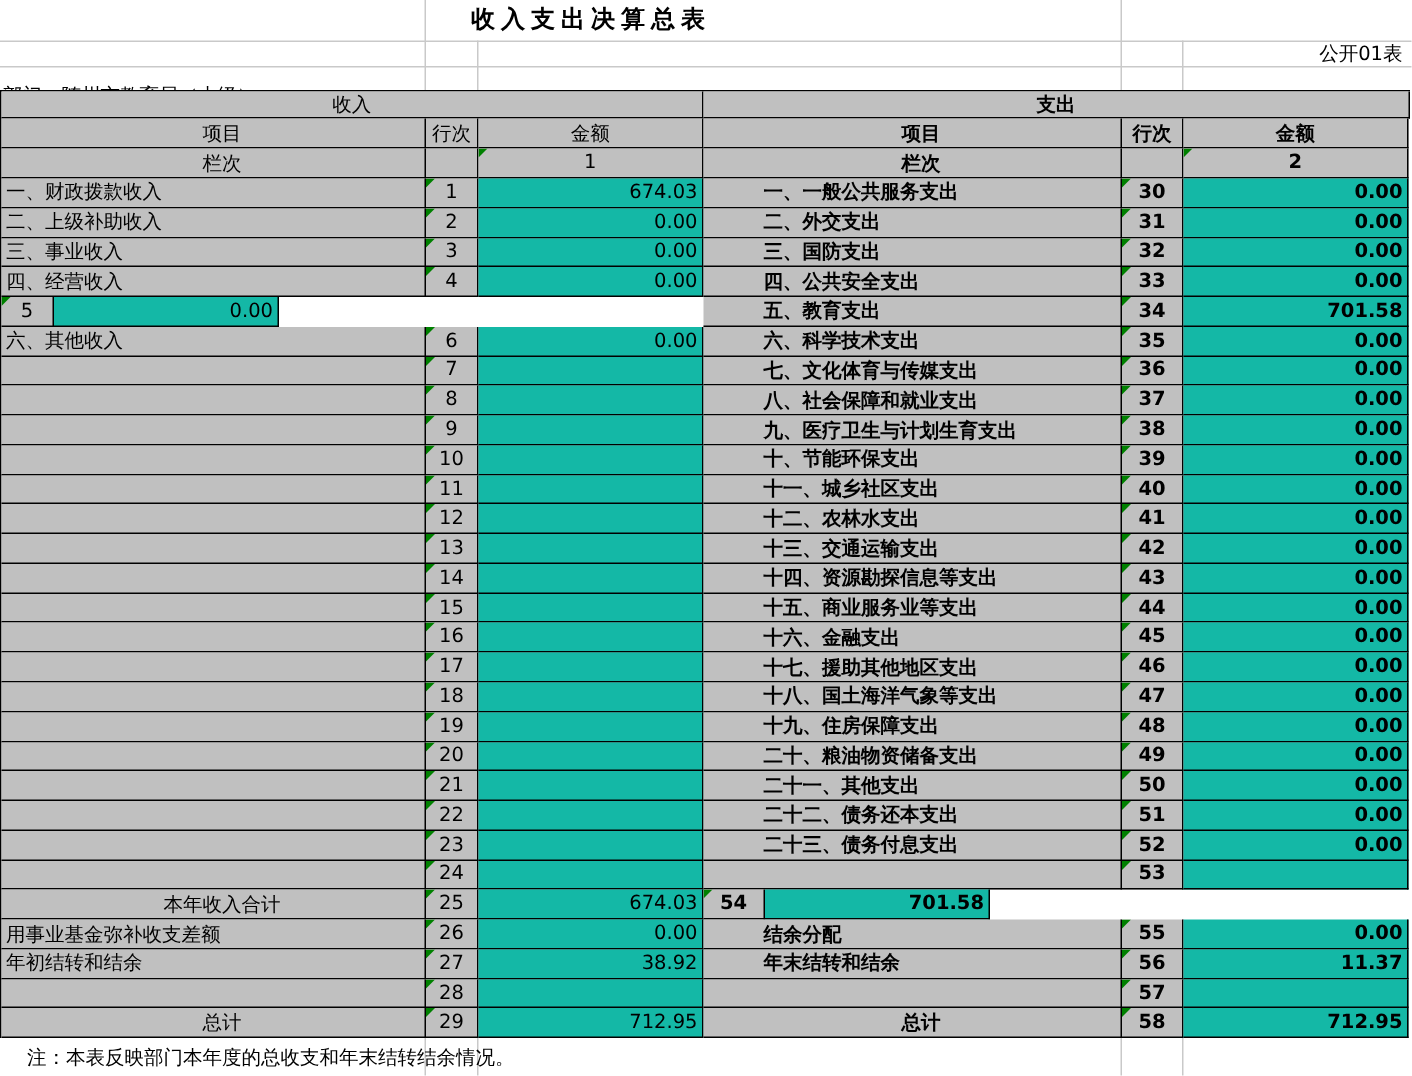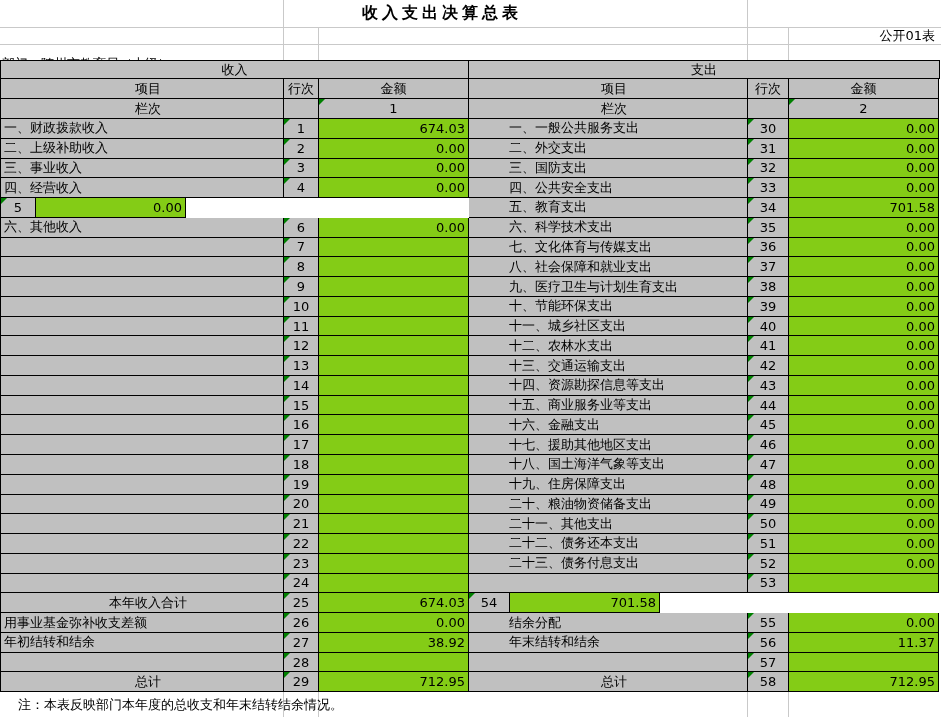--- a/index.html
+++ b/index.html
@@ -9,21 +9,21 @@
   }
   .sheet { position:relative; width:941px; height:717px; background:#fff; }
 
   
   .grid-h { position:absolute; left:0; width:941px; height:1px; background:#c9c9c9; }
   .grid-v { position:absolute; width:1px; background:#c9c9c9; }
 
   .title {
     position:absolute; left:0; top:0; width:788px; height:27px;
     display:flex; align-items:center; justify-content:center;
-    font-size:16px; font-weight:bold; letter-spacing:4px; white-space:nowrap;padding-left:48px;
+    font-size:16px; font-weight:bold; letter-spacing:4px; white-space:nowrap;
   }
   .sheet-label {
     position:absolute; left:0; top:27px; width:935px; height:17px;
     display:flex; align-items:center; justify-content:flex-end; font-size:13px;
   }
   .department {
     position:absolute; left:2px; top:44px; height:16px;
     display:flex; align-items:center; font-size:13px;margin-top:12px;
   }
   .unit-label {
@@ -31,21 +31,21 @@
     display:flex; align-items:center; justify-content:flex-end; font-size:13px;margin-top:19px;
   }
 
   .table {
     position:absolute; left:0; top:60px; width:939px; height:631px;
     display:flex; border-top:1px solid #000; border-left:1px solid #000;
     background:#fff;
   }
   .section { display:flex; flex-direction:column; }
   .section.left  { width:468px; }
-  .section.right { width:484px; }
+  .section.right { width:484px;font-weight:bold; }
 
   .cell {
     box-sizing:border-box; border-right:1px solid #000; border-bottom:1px solid #000;
     display:flex; align-items:center; white-space:nowrap; overflow:hidden;
     position:relative;
   }
   .bg-gray { background:#c0c0c0; }
   .sec-header { height:18px; justify-content:center; }
   .colhead, .colnum-row { display:flex; height:20px; }
   .rows { display:flex; flex-direction:column; height:573px; }
@@ -57,21 +57,21 @@
   .left  .c-amount { width:150px; }
   .right .c-label  { width:279px;padding-left:40px; }
   .right .c-line   { width:41px;  }
   .right .c-amount { width:150px; }
 
   .c-label { padding-left:3px; justify-content:flex-start; }
   .c-label.center { padding-left:12px; justify-content:center; }
   .c-line { justify-content:center; }
   .c-amount { justify-content:flex-end; padding-right:3px; }
   .c-amount.head, .c-amount.colnum { justify-content:center; padding-right:0; }
-  .c-amount.data { background:#84cc16;padding-left:36px; }
+  .c-amount.data { background:#14b8a6;padding-left:36px; }
 
   .tri {
     position:absolute; left:0; top:0; width:0; height:0;
     border-top:6px solid #008000; border-right:6px solid transparent;
   }
 
   .footnote {
     position:absolute; left:18px; top:695px; height:20px;
     display:flex; align-items:center; font-size:13px;
   }

